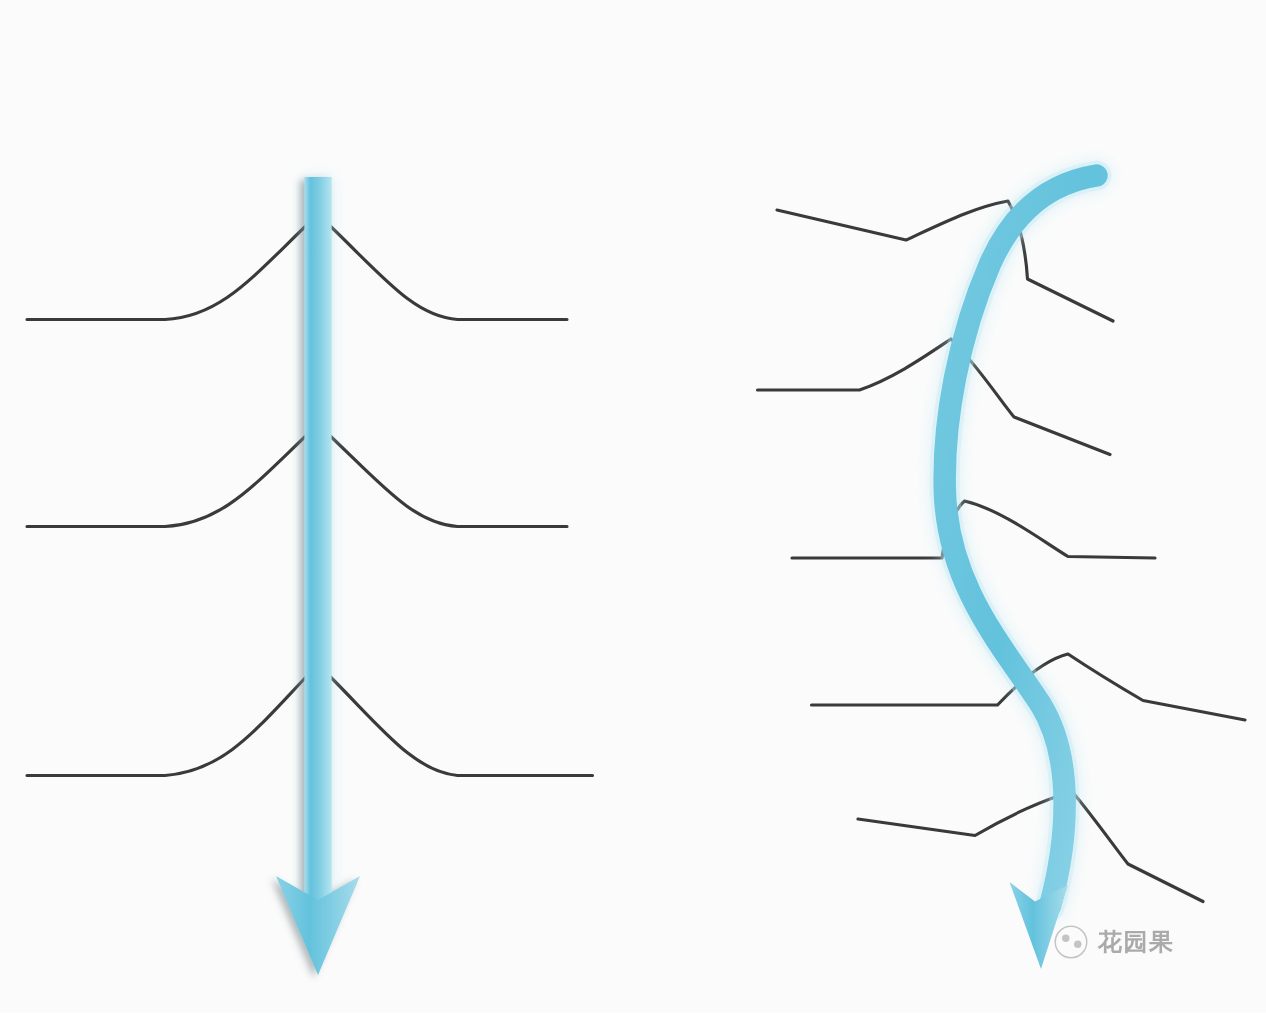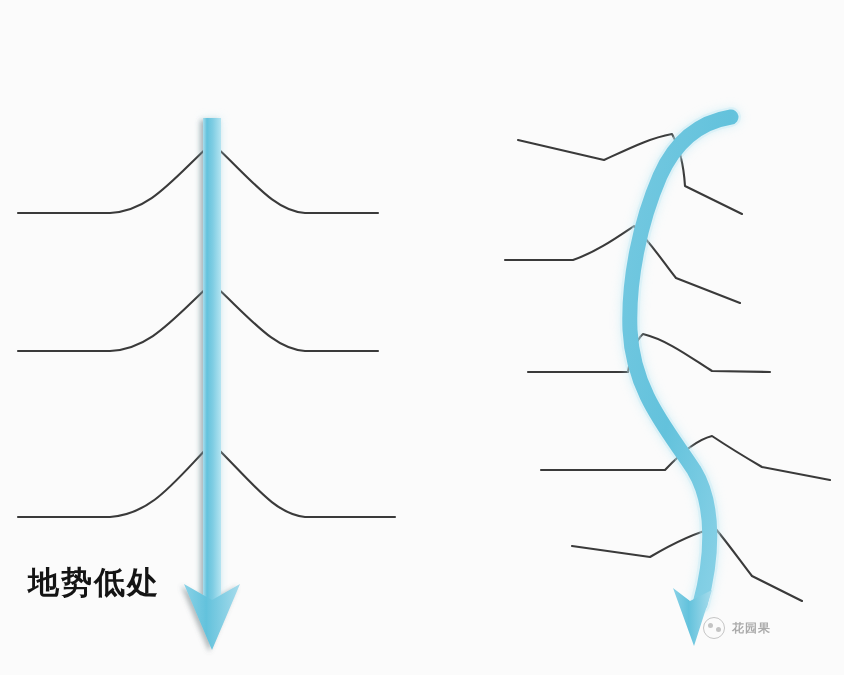--- a/index.html
+++ b/index.html
@@ -63,21 +63,21 @@
   #watermark .wm-mark::before {
     width: 5px; height: 5px;
     left: 3.5px; top: 5px;
   }
   #watermark .wm-mark::after {
     width: 5px; height: 5px;
     right: 3.5px; top: 9px;
   }
   #watermark .wm-text {
     font-family: "Liberation Sans", "DejaVu Sans", sans-serif;
-    font-size: 12px;
+    font-size: 16px;
     font-weight: 700;
     color: #3c3c3c;
     letter-spacing: 1px;
     white-space: nowrap;
   }
 </style>
 </head>
 <body>
 
 <div id="stage">
@@ -150,20 +150,19 @@
       </g>
       <path d="M 731,117 C 700,122 676,140 660,176
                C 640,222 628,280 630,330
                C 633,392 668,430 694,470
                C 716,506 712,560 700,604" fill="none" stroke="url(#curveGrad)" stroke-width="15" stroke-linecap="round"></path>
       <path d="M 694,646 L 673,588 L 690,601 L 712,590 Z" fill="url(#headGrad)"></path>
     </g>
   </svg>
 
 
-  <div class="label" id="label-low">地势低处</div>
 
   <div id="watermark">
     <span class="wm-mark"></span>
     <span class="wm-text">花园果</span>
   </div>
 
 </div>
 
 </body></html>

